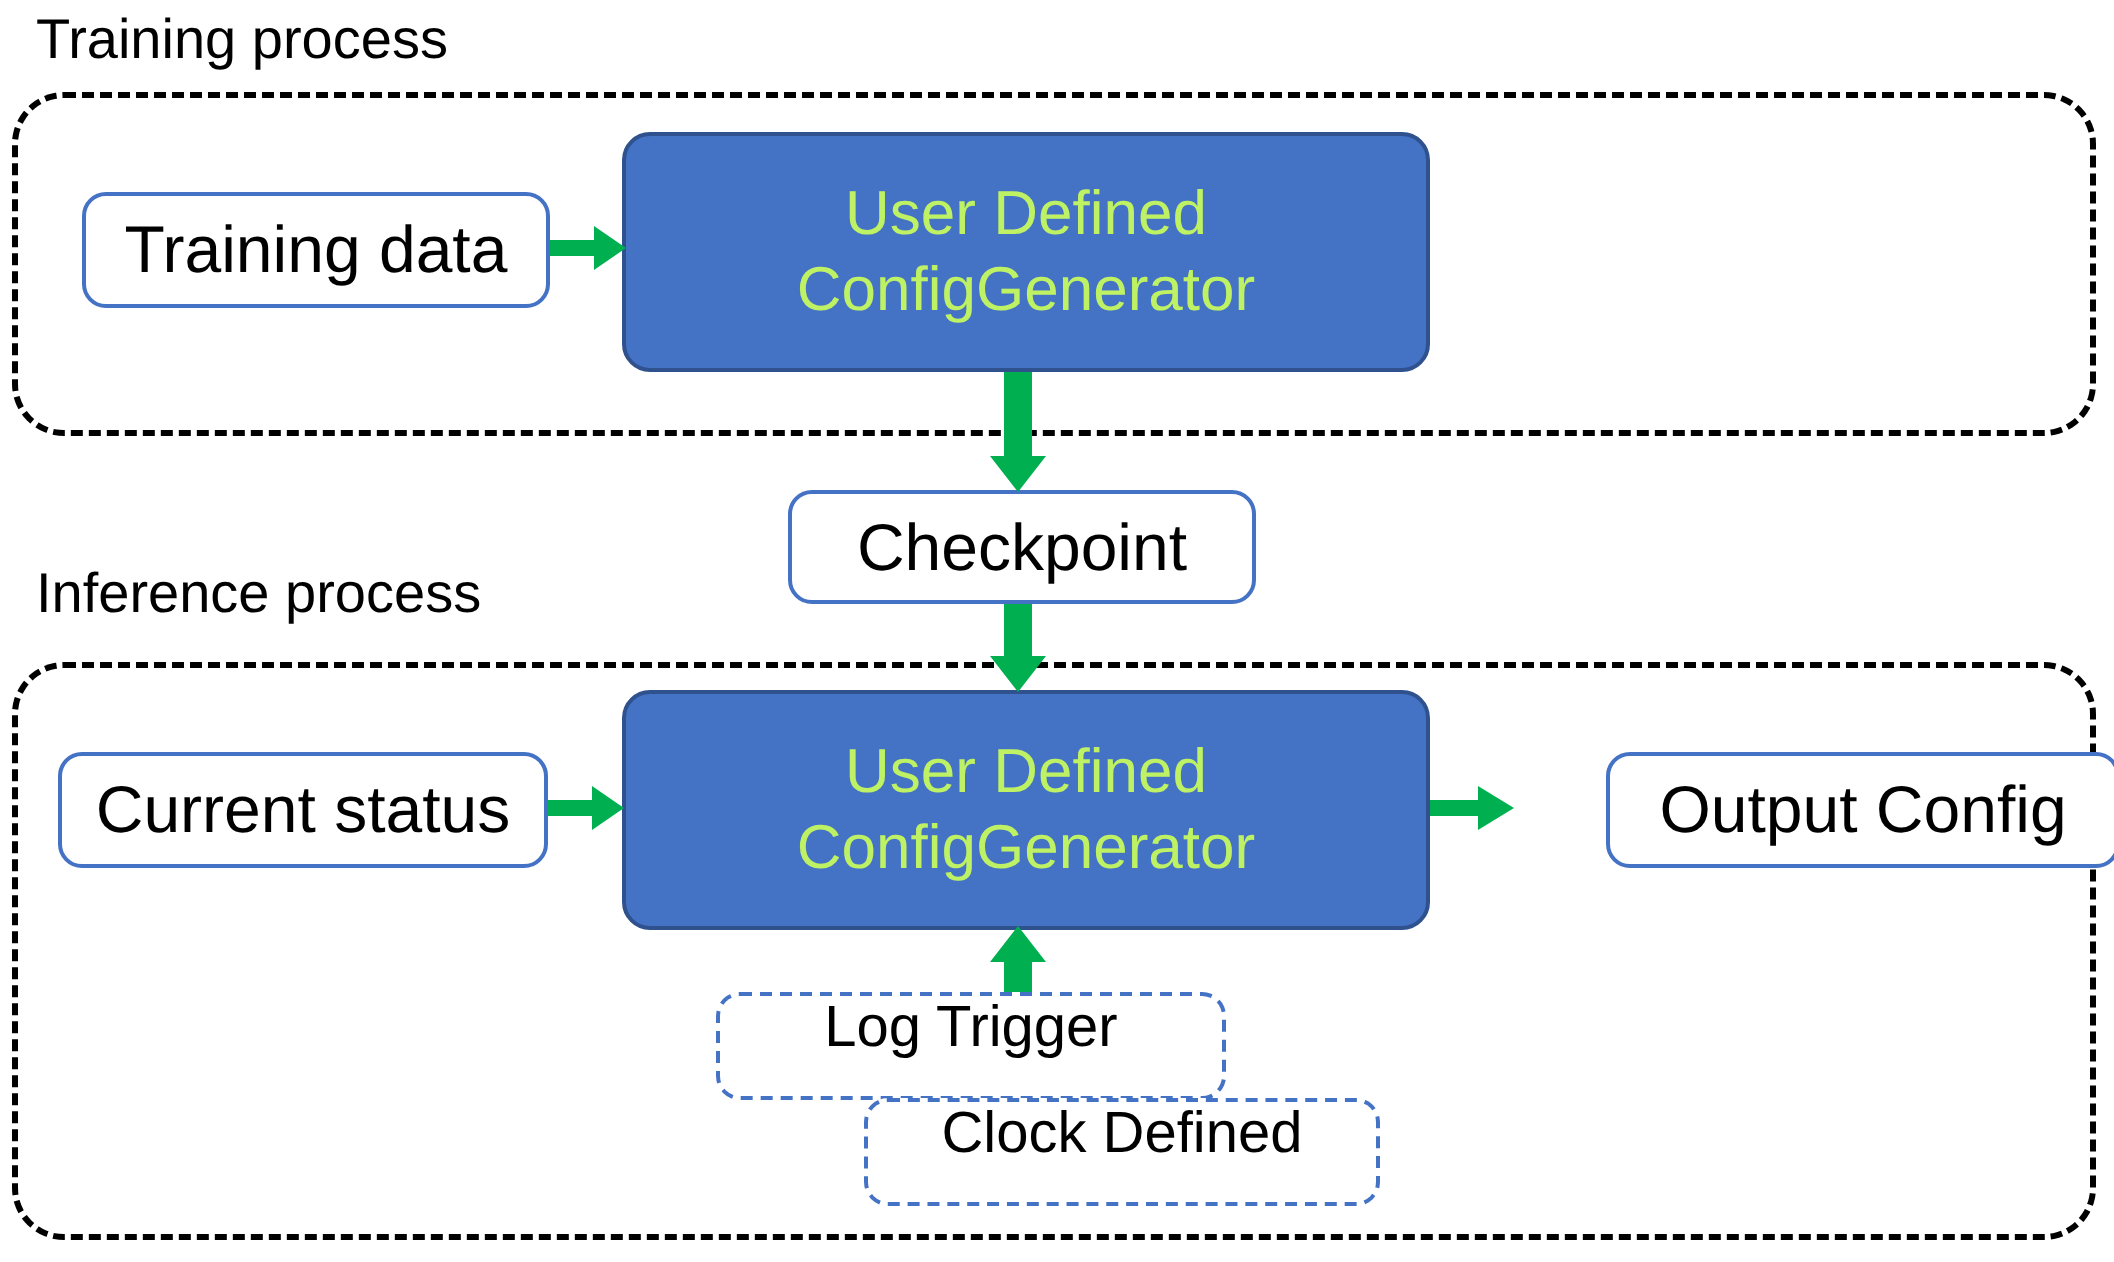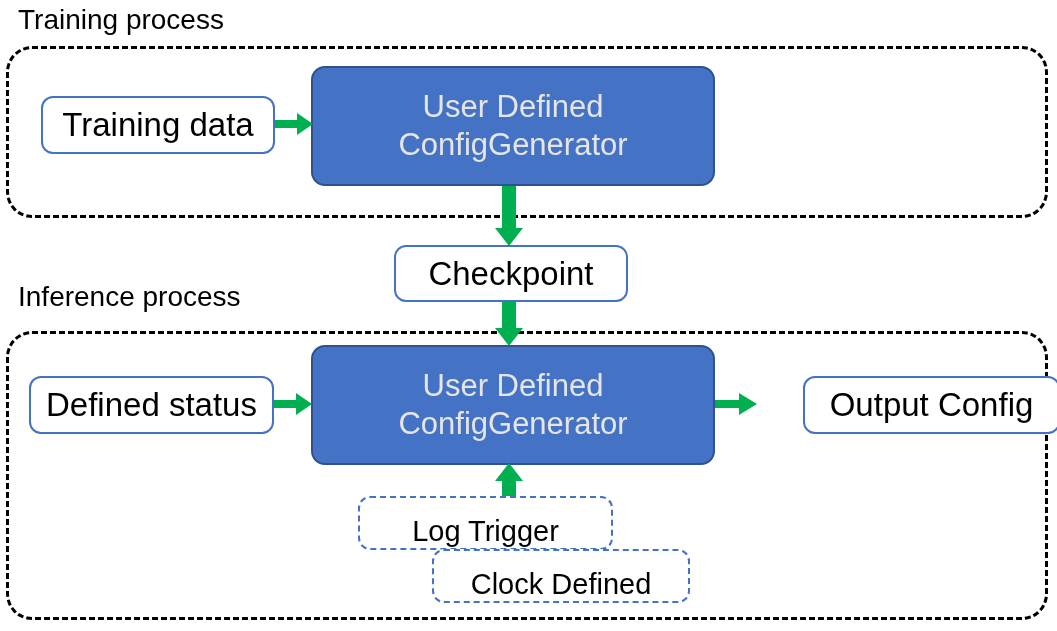--- a/index.html
+++ b/index.html
@@ -64,32 +64,32 @@
     position: absolute;
     box-sizing: border-box;
     display: flex;
     flex-direction: column;
     align-items: center;
     justify-content: center;
     text-align: center;
     background: #4472C4;
     border: 2px solid #2F528F;
     border-radius: 14px;
-    color: #e5e5e5;
+    color: #bef264;
     font-size: 31px;
     line-height: 1.22;
     white-space: nowrap;
   }
 
   
   .box-dashed {
     position: absolute;
     box-sizing: border-box;
     display: flex;
-    align-items: flex-end;
+    align-items: flex-start;
     justify-content: center;
     text-align: center;
     background: #ffffff;
     border: 2.5px dashed #4472C4;
     border-radius: 12px;
     color: #000000;
     font-size: 29px;
     line-height: 1.15;
     white-space: nowrap;
   }
@@ -138,21 +138,21 @@
   <div class="box-filled" id="node-udcg-training">
     <span>User Defined</span>
     <span>ConfigGenerator</span>
   </div>
 
   <div class="box" id="node-checkpoint">
     <span>Checkpoint</span>
   </div>
 
   <div class="box" id="node-current-status">
-    <span>Defined status</span>
+    <span>Current status</span>
   </div>
 
   <div class="box-filled" id="node-udcg-inference">
     <span>User Defined</span>
     <span>ConfigGenerator</span>
   </div>
 
   <div class="box" id="node-output-config">
     <span>Output Config</span>
   </div>

